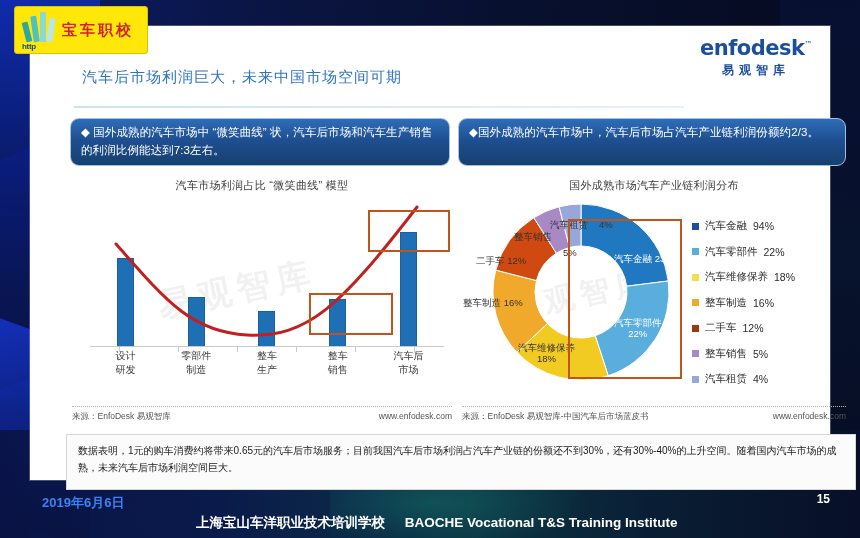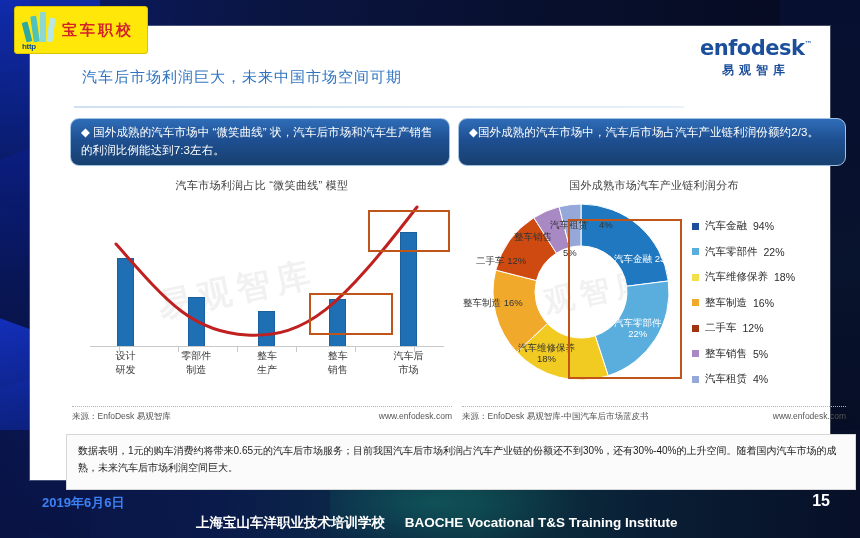--- a/index.html
+++ b/index.html
@@ -178,21 +178,21 @@
     position: absolute; left: 36px; top: 408px; width: 790px; height: 56px;
     background:#fbfbfb; border: 1px solid #d7d7d7;
     padding: 7px 11px; font-size: 10px; line-height: 1.7; color:#1a1a1a;
   }
 
   
   .footer { position:absolute; left:0; bottom:0; width:860px; height:56px; z-index: 9; }
   .ft-date   { position:absolute; left: 42px;  top: 12px; font-size: 13px; font-weight:bold; color:#3b82f6; }
   .ft-center { position:absolute; left: 196px; top: 12px; font-size: 13.5px; font-weight:bold; color:#fff; white-space:nowrap;margin-top:20px; }
   .ft-center .en { margin-left: 16px; }
-  .ft-page   { position:absolute; right: 30px; top: 10px; font-size: 16px; font-weight:bold; color:#fff; }
+  .ft-page   { position:absolute; right: 30px; top: 10px; font-size: 12px; font-weight:bold; color:#fff; }
 
   .wm {
     position:absolute; font-size: 34px; color: rgba(120,120,120,.10);
     font-weight: bold; letter-spacing: 6px; transform: rotate(-12deg);
     pointer-events:none; user-select:none;
   }
 </style>
 </head>
 <body>
 

